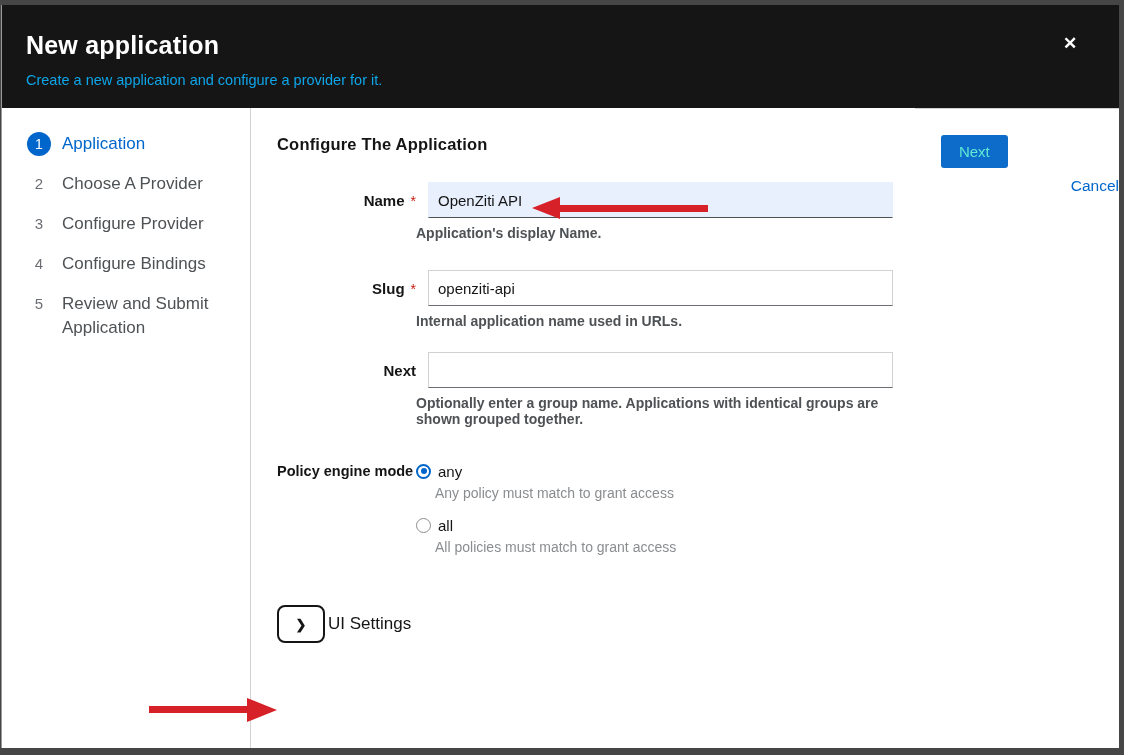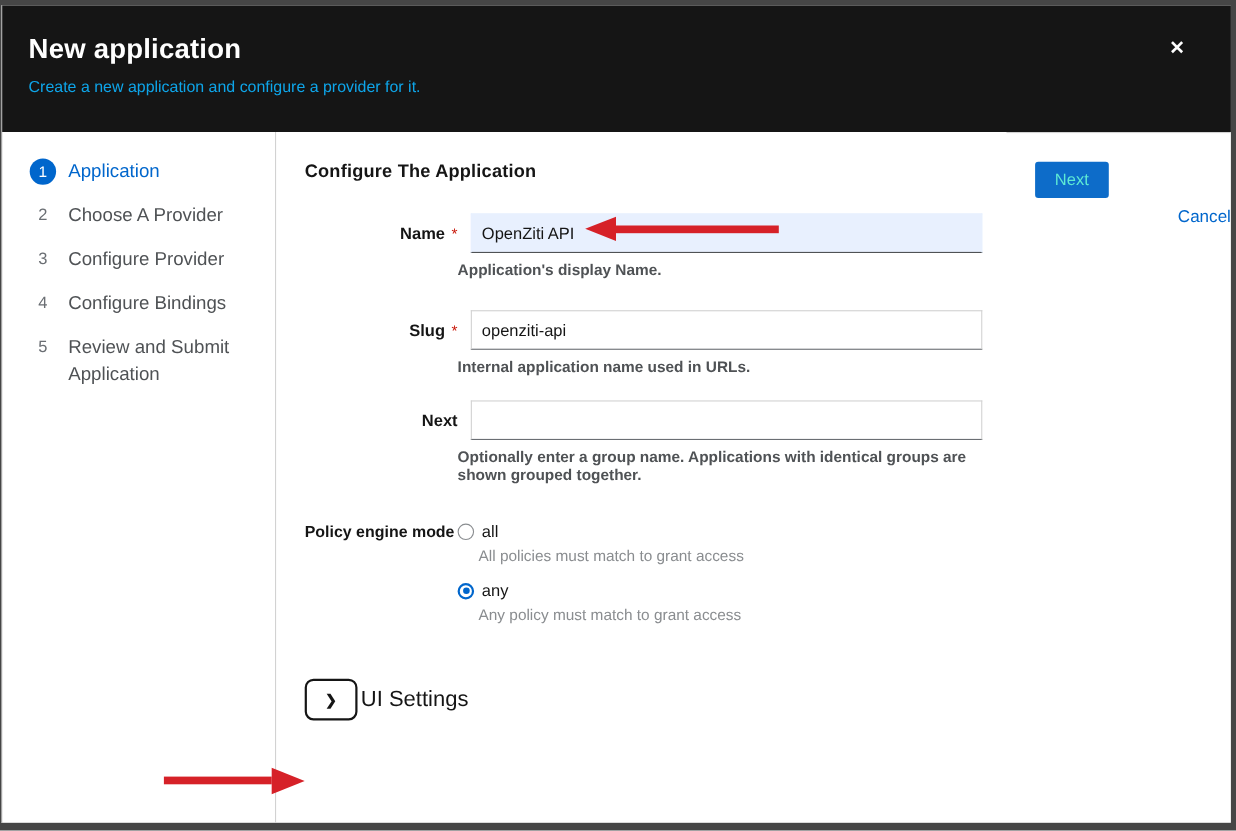--- a/index.html
+++ b/index.html
@@ -12,21 +12,21 @@
   }
   .modal {
     position:absolute; top:5px; left:1px; right:5px; bottom:7px;
     background:#ffffff;
     border-left:1px solid #9a9a9a;
     display:flex; flex-direction:column;
   }
   
   .modal-header {
     background:#151515; color:#ffffff;
-    height:115px; flex:none; position:relative;
+    height:103px; flex:none; position:relative;
     padding:25px 24px 18px 24px;
   }
   .modal-title { font-size:25px; font-weight:600; letter-spacing:.2px; line-height:30px; }
   .modal-subtitle { margin-top:12px; font-size:14.5px; color:#0ea5e9; line-height:17px; }
   .close-btn {
     position:absolute; top:26px; right:36px;
     width:26px; height:26px; line-height:26px; text-align:center;
     color:#ffffff; font-size:17px; font-weight:700; cursor:pointer;
   }
   
@@ -85,21 +85,21 @@
   .radio-desc { margin:4px 0 0 19px; font-size:14px; color:#8a8d90; line-height:16px; }
 
   
   .expand-row { display:flex; align-items:center; margin-top:36px; }
   .expand-btn {
     width:48px; height:38px; border:2px solid #151515; border-radius:8px;
     background:#fff; display:flex; align-items:center; justify-content:center;
     cursor:pointer; flex:none;
   }
   .expand-chevron { font-size:13px; font-weight:700; color:#151515; }
-  .expand-label { font-size:20px; color:#151515; margin-left:3px; }
+  .expand-label { font-size:17px; color:#151515; margin-left:3px; }
 
   
   .wizard-footer {
     flex:none; height:83px;
     border-top:1px solid #d2d2d2;
     padding:26px 0 0 26px;
     display:flex; align-items:flex-start;
   }
   .btn-next {
     min-width:64px; height:33px; padding:0 18px;
@@ -193,32 +193,32 @@
           <div class="helper">Optionally enter a group name. Applications with identical groups are shown grouped together.</div>
         </div>
 
         <div class="policy-row">
           <div class="form-label policy-label">
             <span>Policy engine mode</span><span class="req">*</span>
           </div>
           <div class="radio-group">
             <div class="radio-opt">
               <div class="radio-line">
+                <span class="radio-circle checked"></span>
+                <span class="radio-text">any</span>
+              </div>
+              <div class="radio-desc">Any policy must match to grant access</div>
+            </div>
+            <div class="radio-opt">
+              <div class="radio-line">
                 <span class="radio-circle"></span>
                 <span class="radio-text">all</span>
               </div>
               <div class="radio-desc">All policies must match to grant access</div>
             </div>
-            <div class="radio-opt">
-              <div class="radio-line">
-                <span class="radio-circle checked"></span>
-                <span class="radio-text">any</span>
-              </div>
-              <div class="radio-desc">Any policy must match to grant access</div>
-            </div>
           </div>
         </div>
 
         <div class="expand-row">
           <div class="expand-btn">
             <span class="expand-chevron">❯</span>
           </div>
           <span class="expand-label">UI Settings</span>
         </div>
       </div>

